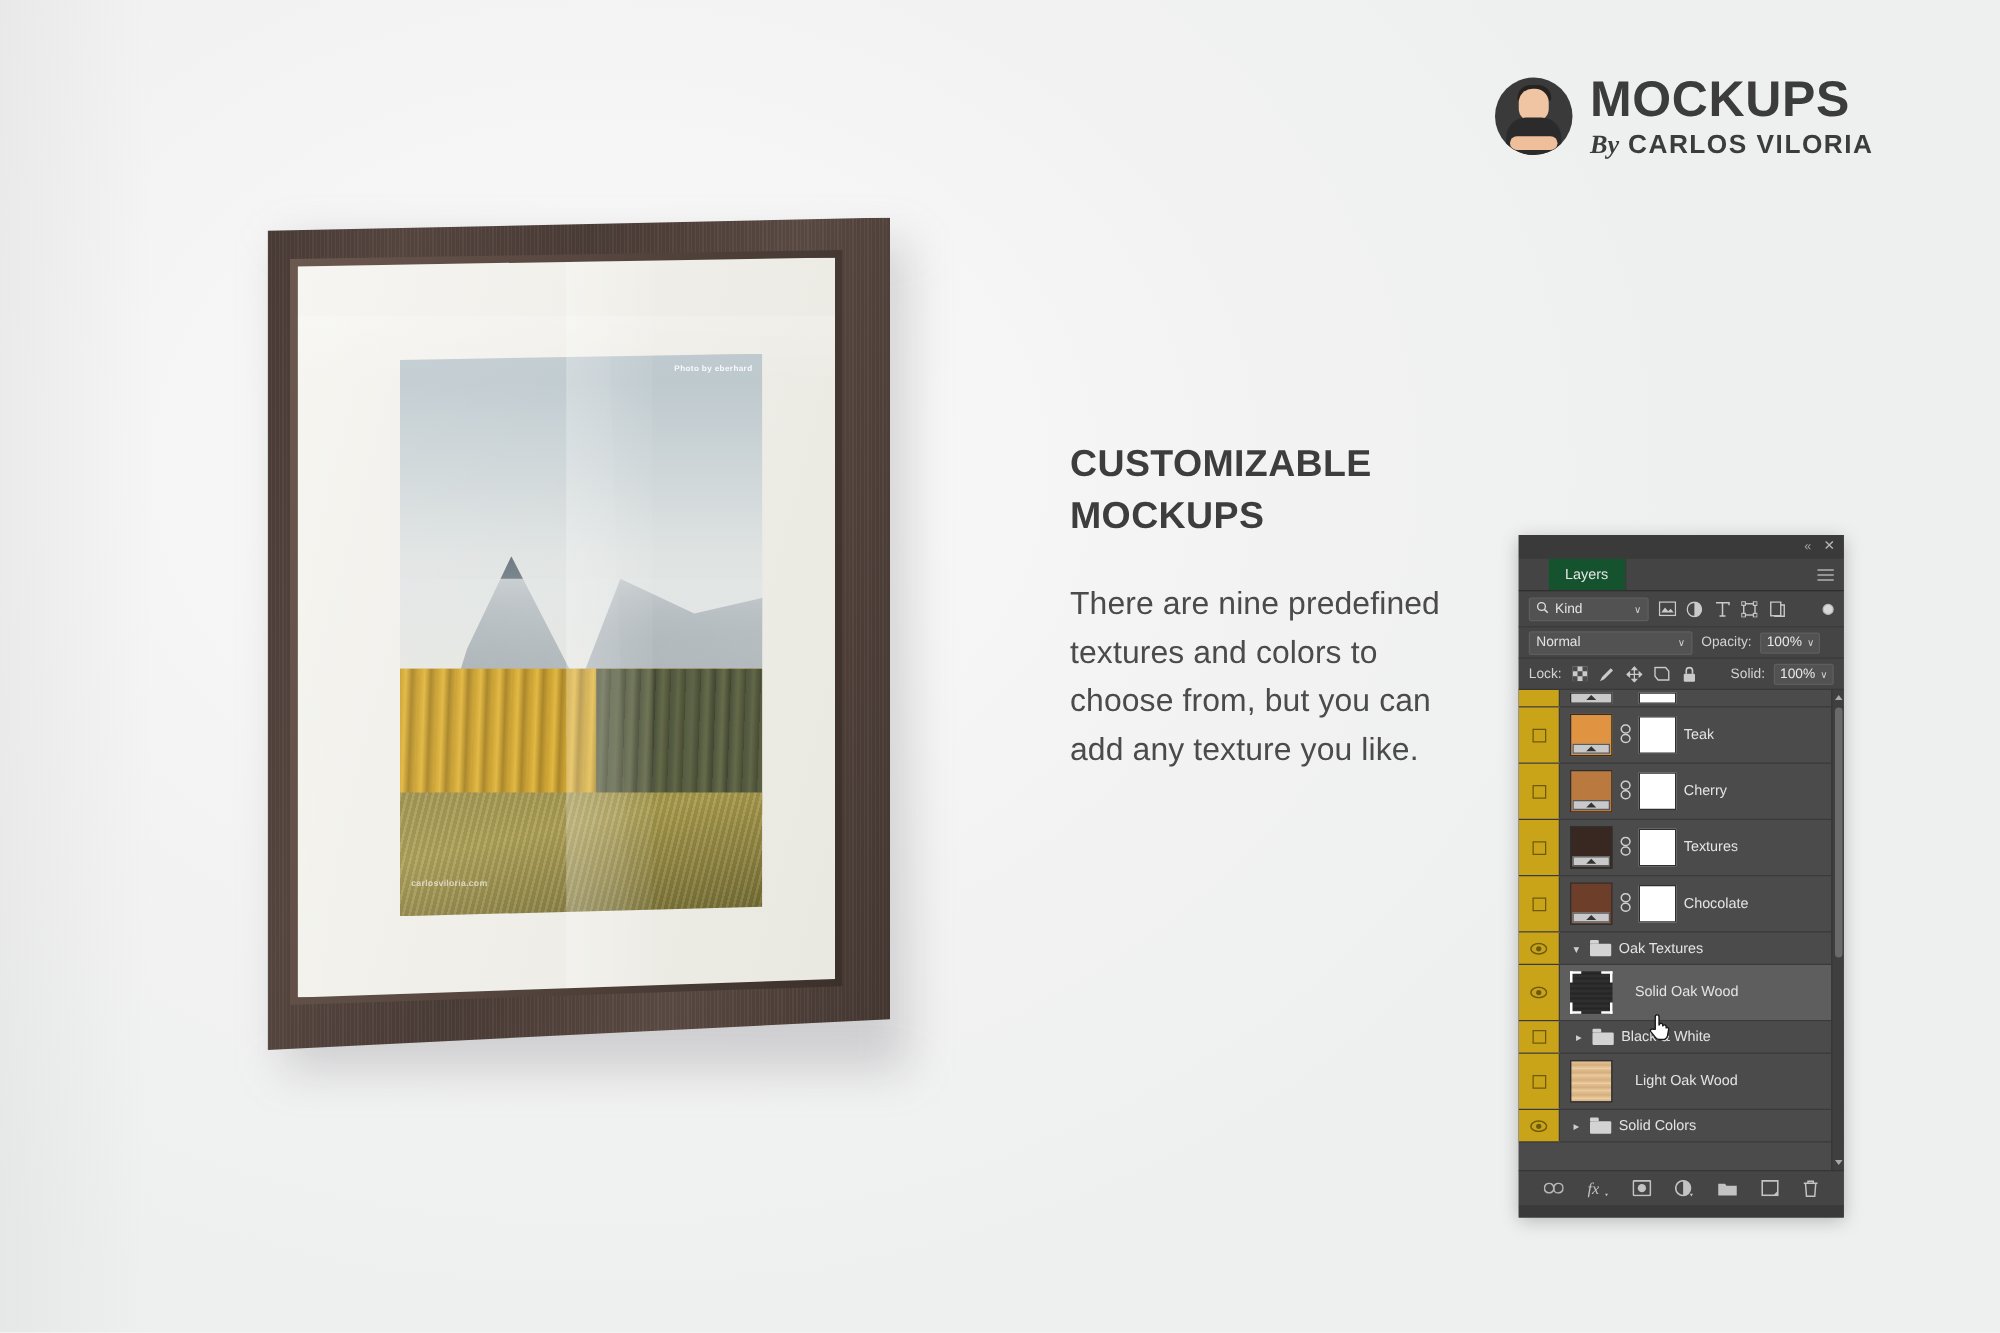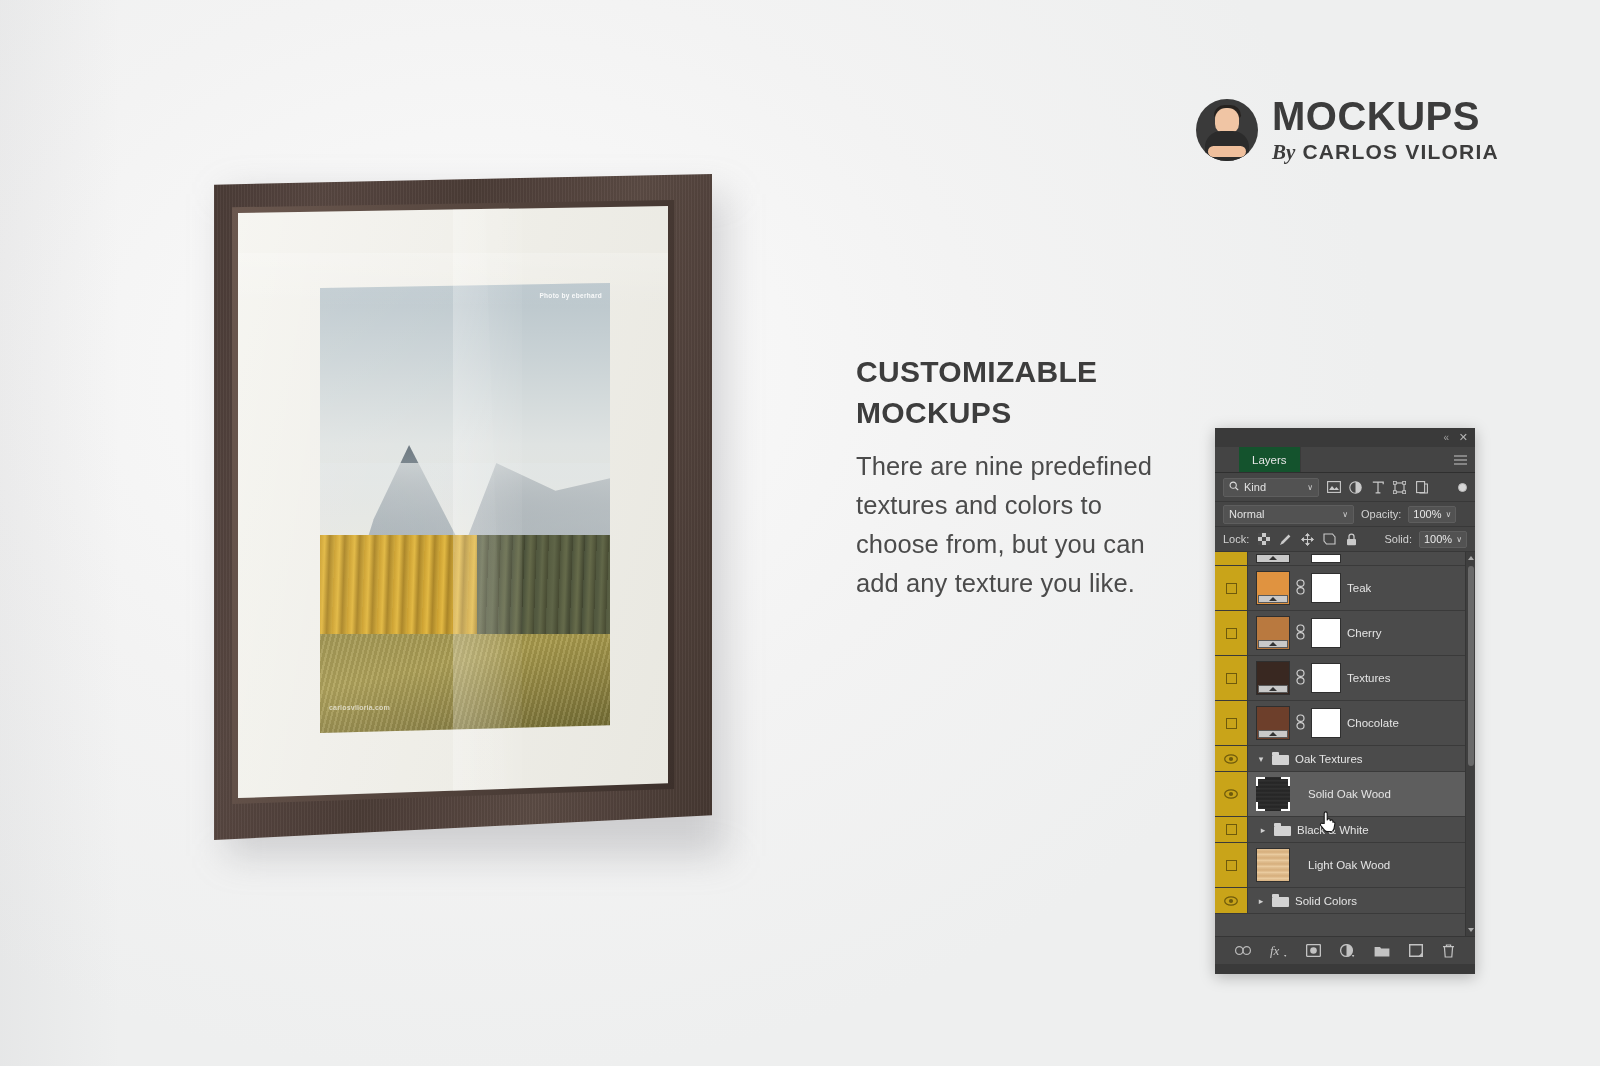--- a/index.html
+++ b/index.html
@@ -17,21 +17,21 @@
       radial-gradient(ellipse 900px 700px at 30% 35%, #fbfbfb 0%, #f3f3f3 55%, #eeefef 100%);
   }
   #wall-shadow-left {
     position: absolute; left: 0; top: 0; width: 120px; height: 1066px;
     background: linear-gradient(to right, rgba(160,160,165,.10), rgba(255,255,255,0));
   }
 
   
   #logo {
     position: absolute; left: 1196px; top: 60px;
-    display: flex; align-items: center; gap: 14px; margin-top: 36px;
+    display: flex; align-items: center; gap: 14px;
   }
   .logo-avatar {
     width: 62px; height: 62px; border-radius: 50%;
     background: #3a3a3a; position: relative; overflow: hidden;
     flex: 0 0 auto;
   }
   .av-head {
     position: absolute; left: 50%; top: 9px; width: 24px; height: 26px;
     margin-left: -12px; border-radius: 11px 11px 10px 10px; background: #f0c5a4;
   }
@@ -174,21 +174,21 @@
     background: linear-gradient(180deg, rgba(255,255,255,.20), rgba(255,255,255,0));
   }
 
   
   #copy { position: absolute; left: 856px; top: 352px; width: 300px; }
   #headline {
     font-size: 30px; font-weight: 700; letter-spacing: .3px;
     color: #3d3d3d; line-height: 1.36;
   }
   #body-copy {
-    margin-top: 13px;
+    margin-top: 30px;
     font-size: 25.5px; font-weight: 300; color: #4b4b4b;
     line-height: 1.53; letter-spacing: .1px;
   }
 
   
   #ps-panel {
     position: absolute; left: 1215px; top: 428px;
     width: 260px; height: 546px;
     background: #3f3f3f;
     box-shadow: 0 3px 14px rgba(0,0,0,.25);

